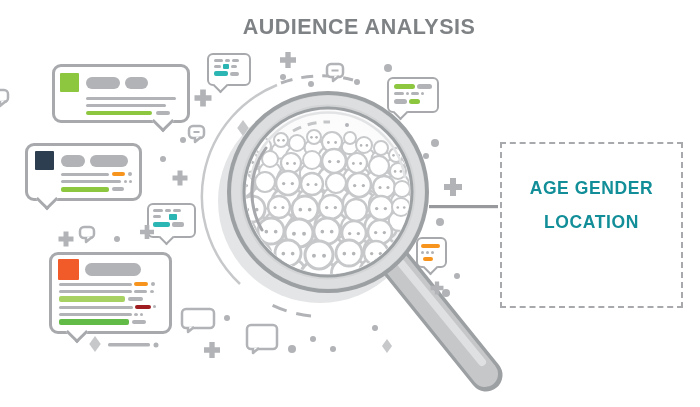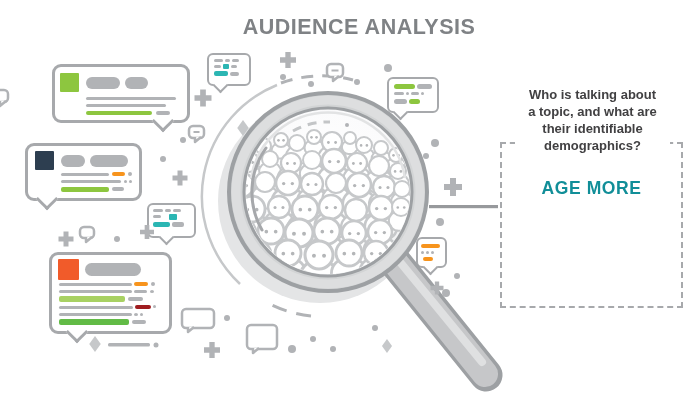--- a/index.html
+++ b/index.html
@@ -439,20 +439,17 @@
         <path d="M253,348 v5 l6,-5" fill="#fff" stroke="#b1b3b6" stroke-width="2.5" stroke-linejoin="round"></path>
       </g>
       <g>
         <rect x="-6" y="90" width="14" height="12" rx="4" fill="#fff" stroke="#b1b3b6" stroke-width="2.5"></rect>
         <path d="M0,101 v5 l6,-5" fill="#fff" stroke="#b1b3b6" stroke-width="2.5" stroke-linejoin="round"></path>
       </g>
       <rect x="108" y="343" width="42" height="3.5" rx="1.5" fill="#b1b3b6"></rect>
       <circle cx="156" cy="345" r="2.5" fill="#b1b3b6"></circle>
     </svg>
   <div class="dash-box"></div>
-  <div class="question">Who is talking about
-a topic, and what are
-their identifiable
-demographics?</div>
   <div class="demo-items">
-    <div class="demo-item">AGE MORE</div>
+    <div class="demo-item">AGE GENDER</div>
+    <div class="demo-item">LOCATION</div>
   </div>
 </div>
 
 </body></html>

